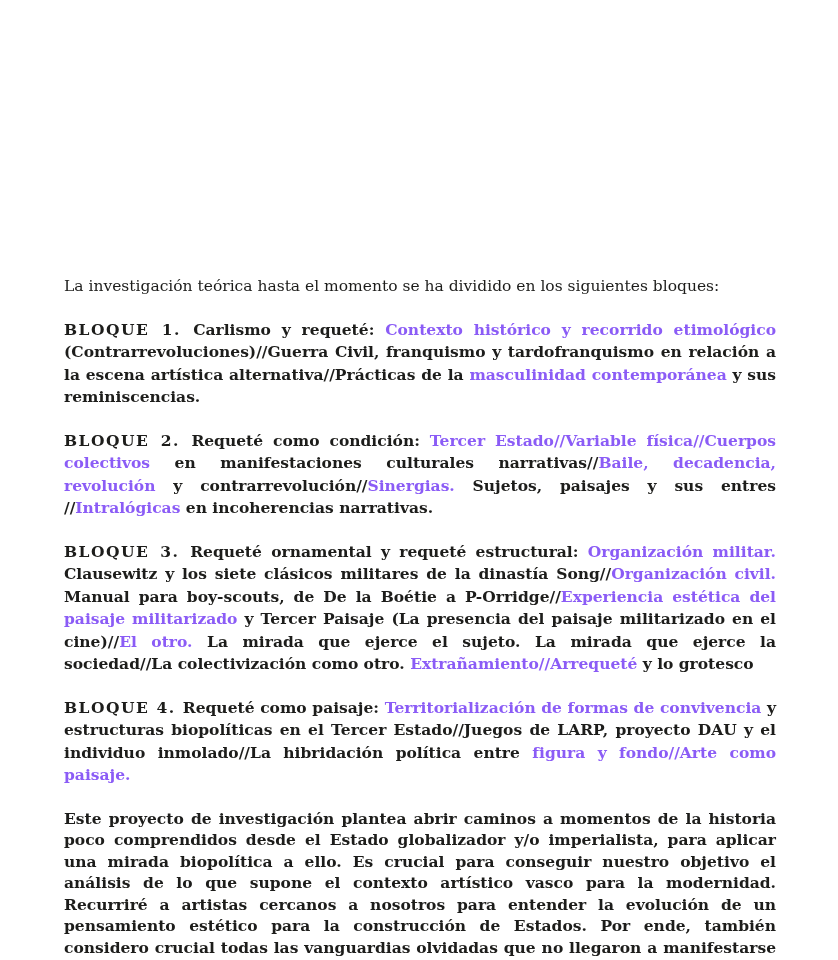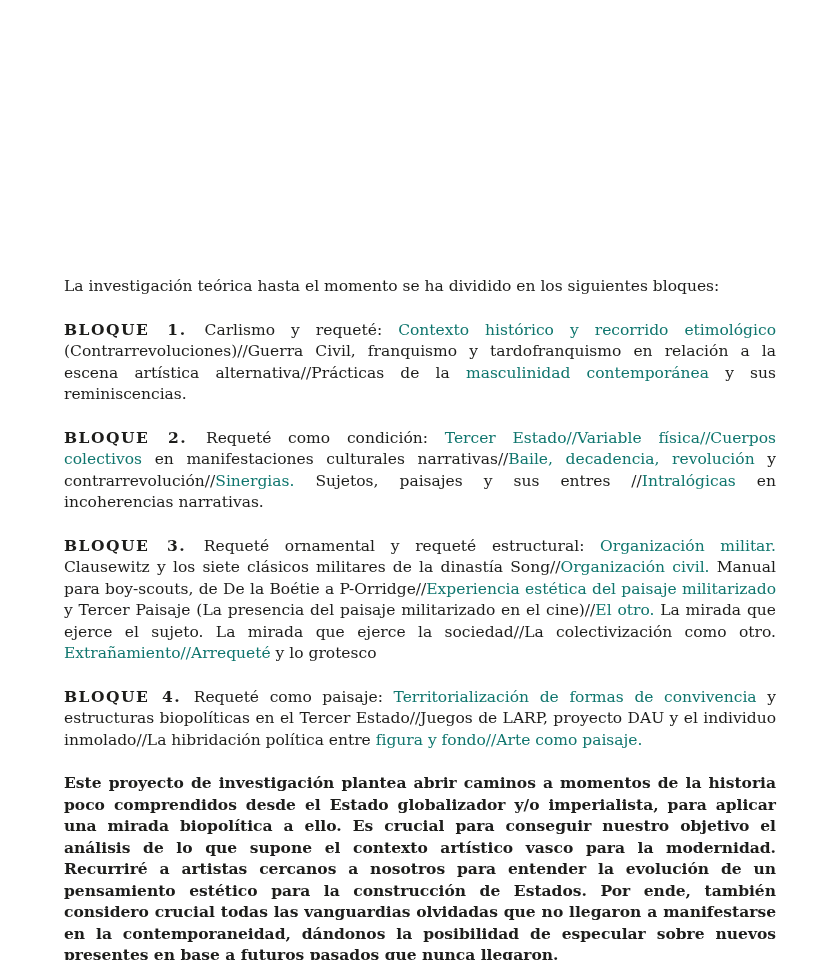--- a/index.html
+++ b/index.html
@@ -38,26 +38,26 @@
     font-weight: 700;
     color: #1d1d1b;
     margin-bottom: 0;
   }
   .run-label {
     font-weight: 700;
     color: #1d1d1b;
     letter-spacing: 1.5px;
   }
   .run-bold {
-    font-weight: 400;
+    font-weight: 700;
     color: #1d1d1b;
   }
   .run-light {
-    font-weight: 400;
-    color: #0f766e;
+    font-weight: 700;
+    color: #8b5cf6;
   }
 </style>
 </head>
 <body>
 
 <div class="page">
   <div class="content">
     <p class="intro">La investigación teórica hasta el momento se ha dividido en los siguientes bloques:</p>
 
     <div id="blocks">

